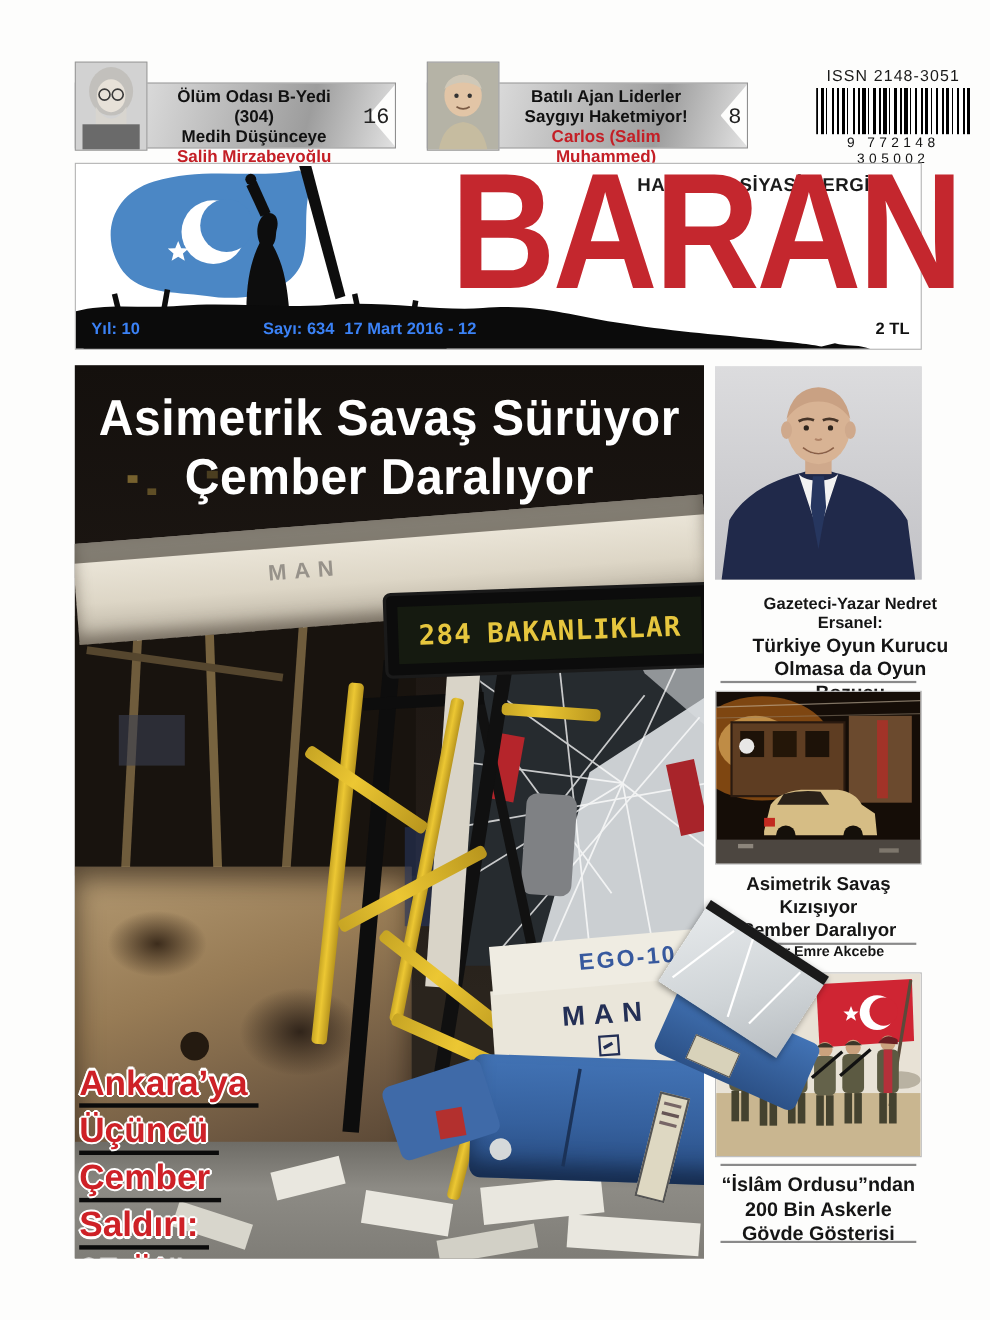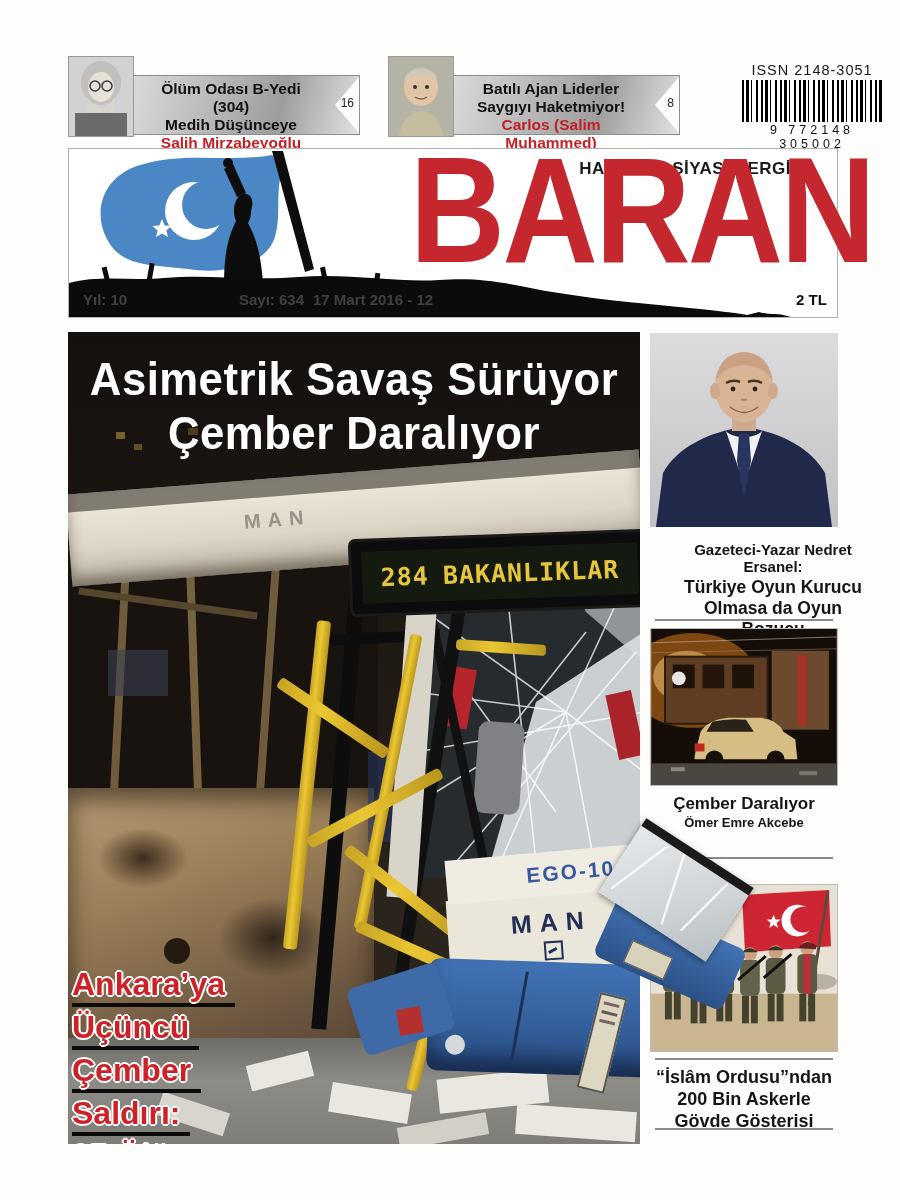--- a/index.html
+++ b/index.html
@@ -8,35 +8,35 @@
   .abs{position:absolute;}
   
   .teaser-box{height:60px;width:292px;border:1px solid #8f8f8f;
       background:linear-gradient(105deg,#f2f2f2 0%,#cfcfcf 30%,#9d9d9d 72%,#e2e2e2 100%);
       box-sizing:border-box;}
   .teaser-text{position:absolute;left:74px;right:40px;top:4px;text-align:center;
       font-weight:bold;font-size:15.5px;line-height:18px;color:#111;}
   .teaser-author{color:#c41f26;}
   .teaser-notch{position:absolute;right:0;top:1px;width:24px;height:56px;background:#fdfdfc;
       clip-path:polygon(100% 0,100% 100%,0 50%);}
-  .teaser-page{position:absolute;right:5px;top:20px;font-family:Liberation Sans, sans-serif;
-      font-size:12px;color:#222;}
+  .teaser-page{position:absolute;right:5px;top:20px;font-family:Liberation Mono, monospace;
+      font-size:20px;color:#222;}
   .teaser-photo{border:1px solid #9a9a9a;background:#d8d8d8;}
   
   .issn-label{font-size:14.5px;letter-spacing:1px;color:#1a1a1a;text-align:center;}
   .barcode-bars{height:42px;margin-top:2px;
       background:repeating-linear-gradient(90deg,#000 0 2px,#fff 2px 4px,#000 4px 7px,#fff 7px 9px,
       #000 9px 10px,#fff 10px 14px,#000 14px 16px,#fff 16px 19px);}
   .barcode-digits{font-size:12.5px;letter-spacing:4px;color:#111;text-align:center;margin-top:1px;}
   
   .masthead{left:68px;top:148px;width:770px;height:170px;border:1px solid #b3b3b3;background:#fff;box-sizing:border-box;}
   .tagline{right:46px;top:10px;font-size:17px;font-weight:bold;letter-spacing:.5px;color:#1b1b1b;}
   .brand{left:300px;top:-14px;width:545px;text-align:center;font-size:150px;font-weight:bold;
       color:#c4272e;line-height:1;transform:scaleX(.88);transform-origin:center;letter-spacing:-3px;}
-  .bar-label{color:#404040;font-weight:bold;font-size:15px;}
+  .bar-label{color:#3b82f6;font-weight:bold;font-size:15px;}
   .price{color:#111;font-weight:bold;font-size:15px;}
   
   .main-photo{left:68px;top:332px;width:572px;height:812px;overflow:hidden;
       background:linear-gradient(180deg,#14100d 0%,#1d1713 30%,#241d17 55%,#2a241d 70%);}
   .headline{left:0;width:100%;text-align:center;color:#fff;font-weight:bold;font-size:46px;
       letter-spacing:.5px;transform:scaleX(.95);transform-origin:center;z-index:30;}
   .dest-sign{left:284px;top:205px;width:296px;height:72px;background:#0c0c0c;border-radius:4px;
       transform:rotate(-2deg);z-index:12;box-shadow:0 0 0 3px #1a1a1a;}
   .dest-inner{position:absolute;left:10px;top:10px;right:10px;bottom:10px;background:#151a10;
       color:#e6c63e;font-family:"DejaVu Sans Mono",monospace;font-weight:bold;font-size:25px;
@@ -315,20 +315,21 @@
     <path d="M56,104 L62,94 Q78,90 96,92 L104,104 Z" fill="#2a2118"></path>
     <rect x="44" y="116" width="10" height="8" fill="#c22a20"></rect>
     <circle cx="64" cy="132" r="9" fill="#15100a"></circle>
       <circle cx="126" cy="132" r="9" fill="#15100a"></circle>
     <rect x="0" y="136" width="188" height="22" fill="#4c4640"></rect>
     <rect x="20" y="140" width="14" height="4" fill="#8d867c"></rect>
       <rect x="150" y="144" width="18" height="4" fill="#7d766c"></rect>
   </svg>
 
   <div class="abs cap" style="left:648px;top:793px;width:192px;">
+    <div style="font-size:17px;line-height:21px;">Asimetrik Savaş Kızışıyor</div>
     <div style="font-size:17px;line-height:21px;">Çember Daralıyor</div>
     <div style="font-size:13px;margin-top:1px;">Ömer Emre Akcebe</div>
   </div>
   <div class="abs rule" style="left:655px;top:857px;width:178px;"></div>
 
   <svg class="abs thumb" style="left:650px;top:884px;" width="188" height="168" viewBox="0 0 188 168">
     <rect width="188" height="168" fill="#e8e2d6"></rect>
     <ellipse cx="30" cy="96" rx="22" ry="10" fill="#b9b2a2"></ellipse>
     <ellipse cx="170" cy="98" rx="18" ry="8" fill="#b9b2a2"></ellipse>
     <rect x="0" y="110" width="188" height="58" fill="#c9b690"></rect>

